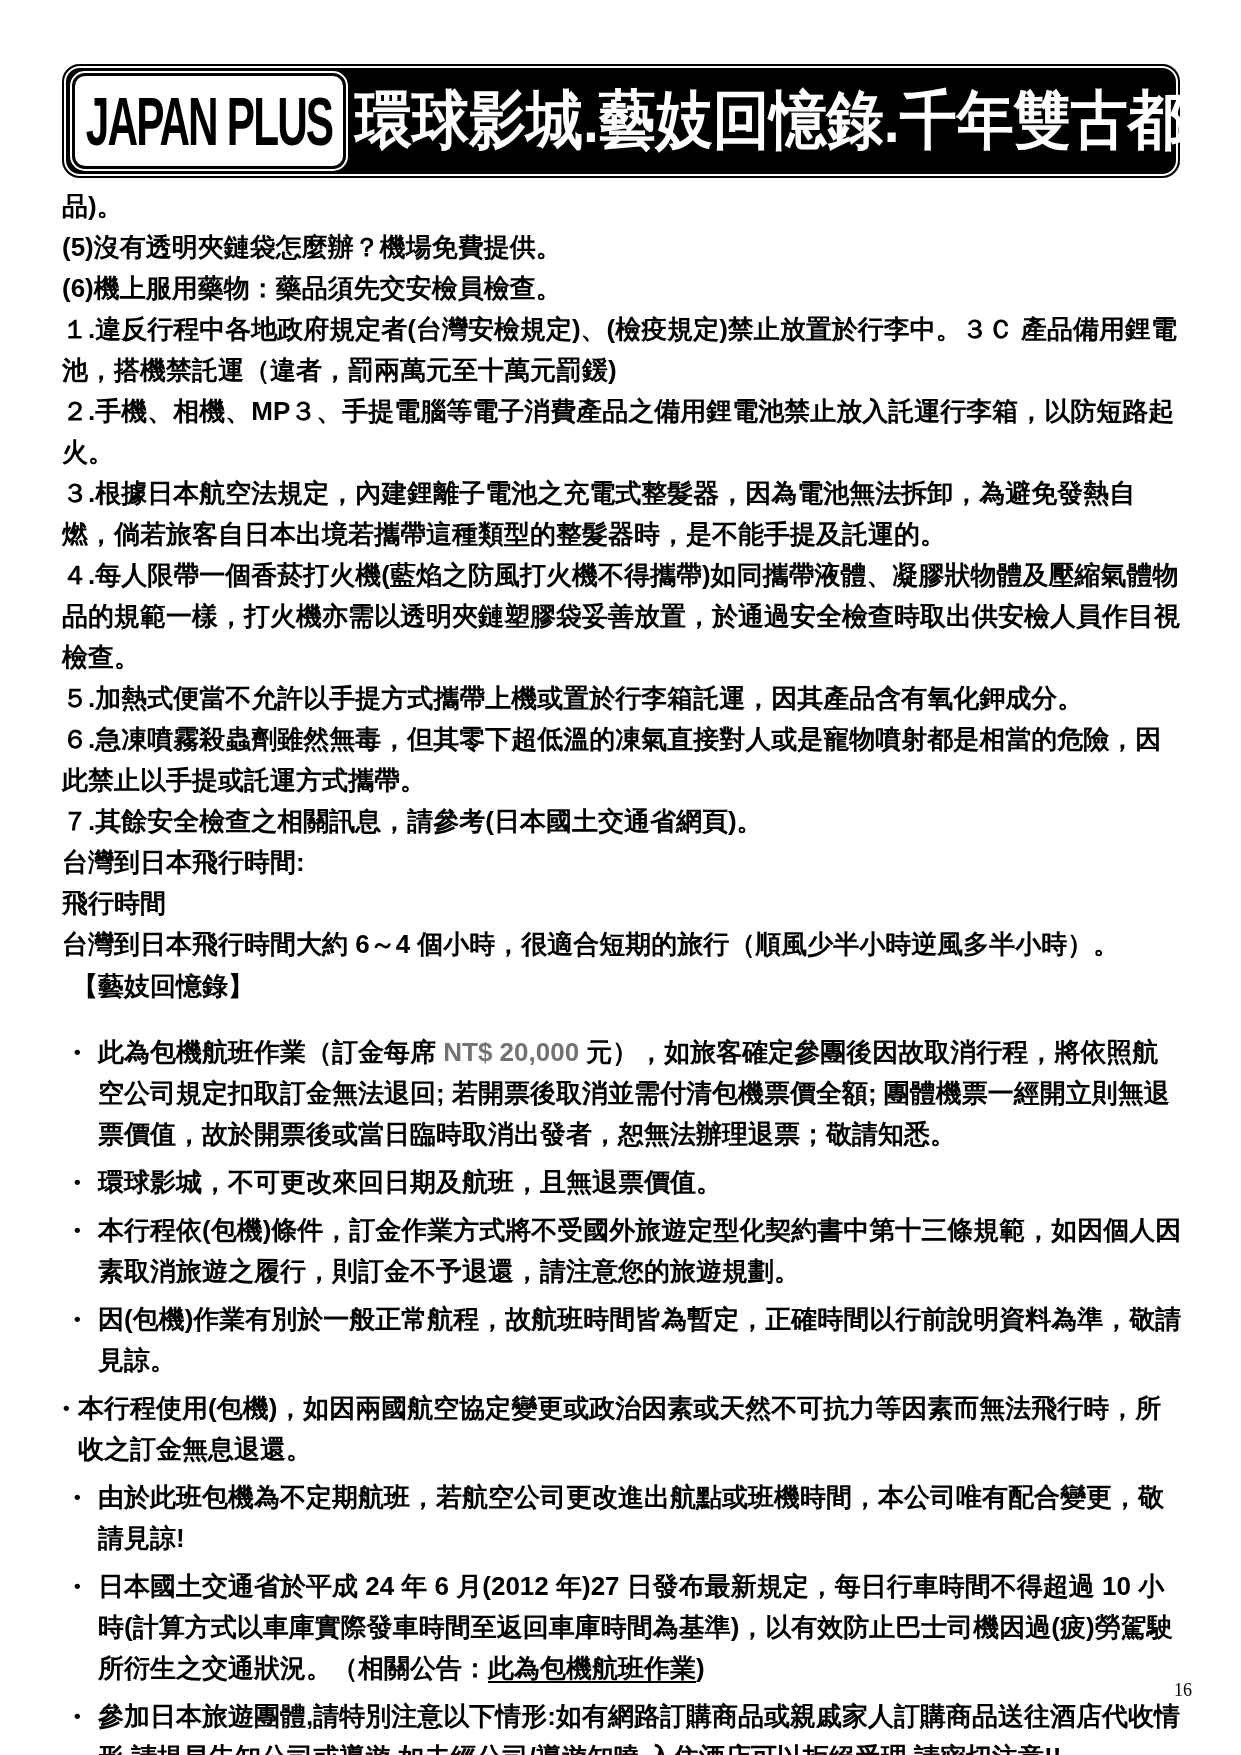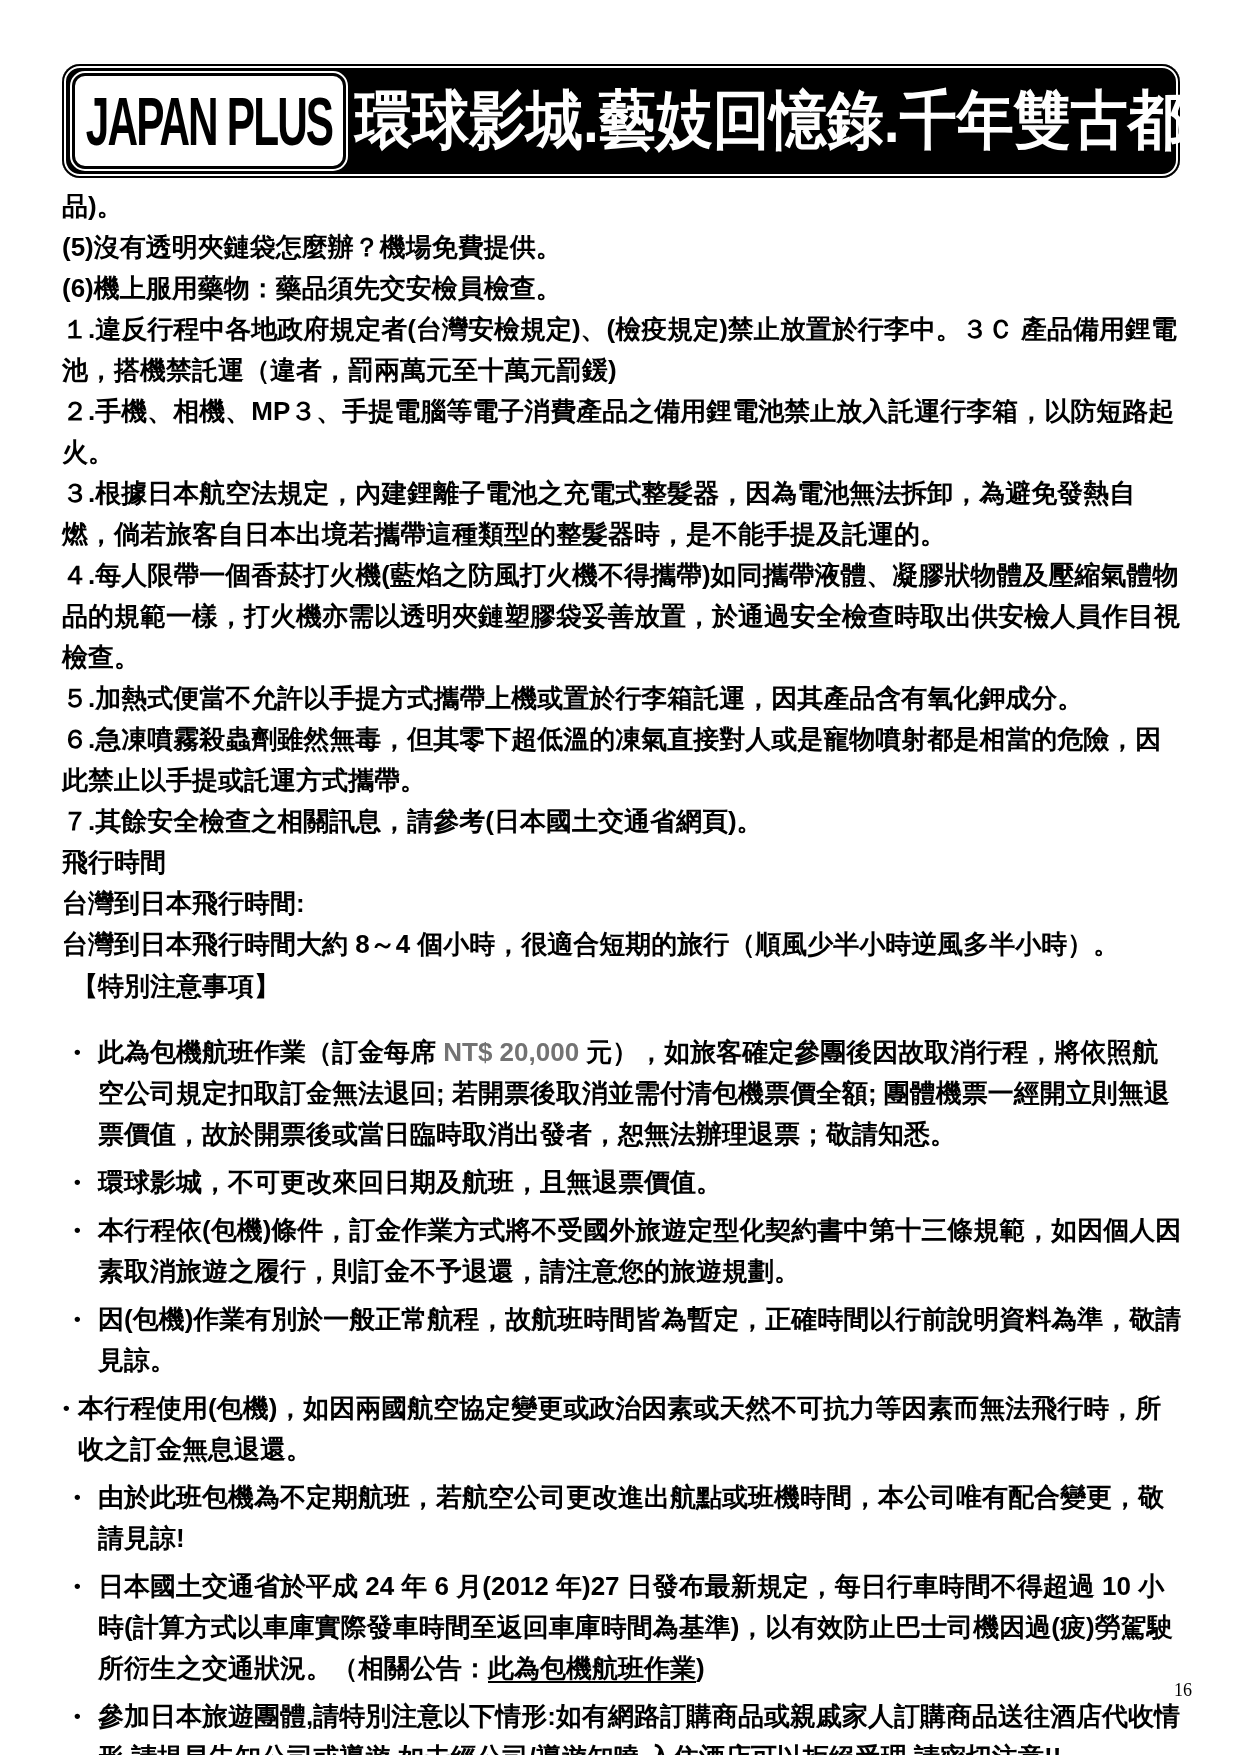--- a/index.html
+++ b/index.html
@@ -63,25 +63,25 @@
         <div class="para">品)。</div>
         <div class="para">(5)沒有透明夾鏈袋怎麼辦？機場免費提供。</div>
         <div class="para">(6)機上服用藥物：藥品須先交安檢員檢查。</div>
         <div class="para">１.違反行程中各地政府規定者(台灣安檢規定)、(檢疫規定)禁止放置於行李中。３Ｃ 產品備用鋰電池，搭機禁託運（違者，罰兩萬元至十萬元罰鍰)</div>
         <div class="para">２.手機、相機、MP３、手提電腦等電子消費產品之備用鋰電池禁止放入託運行李箱，以防短路起火。</div>
         <div class="para">３.根據日本航空法規定，內建鋰離子電池之充電式整髮器，因為電池無法拆卸，為避免發熱自燃，倘若旅客自日本出境若攜帶這種類型的整髮器時，是不能手提及託運的。</div>
         <div class="para">４.每人限帶一個香菸打火機(藍焰之防風打火機不得攜帶)如同攜帶液體、凝膠狀物體及壓縮氣體物品的規範一樣，打火機亦需以透明夾鏈塑膠袋妥善放置，於通過安全檢查時取出供安檢人員作目視檢查。</div>
         <div class="para">５.加熱式便當不允許以手提方式攜帶上機或置於行李箱託運，因其產品含有氧化鉀成分。</div>
         <div class="para">６.急凍噴霧殺蟲劑雖然無毒，但其零下超低溫的凍氣直接對人或是寵物噴射都是相當的危險，因此禁止以手提或託運方式攜帶。</div>
         <div class="para">７.其餘安全檢查之相關訊息，請參考(日本國土交通省網頁)。</div>
+        <div class="para">台灣到日本飛行時間:</div>
         <div class="para">飛行時間</div>
-        <div class="para">台灣到日本飛行時間:</div>
-        <div class="para">台灣到日本飛行時間大約 8～4 個小時，很適合短期的旅行（順風少半小時逆風多半小時）。</div>
+        <div class="para">台灣到日本飛行時間大約 6～4 個小時，很適合短期的旅行（順風少半小時逆風多半小時）。</div>
       </div>
-    <div class="section-title">【特別注意事項】</div>
+    <div class="section-title">【藝妓回憶錄】</div>
     <div id="notes">
         <div class="note"><span class="marker">•</span><span class="note-text"><span>此為包機航班作業（訂金每席 </span><span style="color: #737373;">NT$ 20,000</span><span> 元），如旅客確定參團後因故取消行程，將依照航空公司規定扣取訂金無法退回; 若開票後取消並需付清包機票價全額; 團體機票一經開立則無退票價值，故於開票後或當日臨時取消出發者，恕無法辦理退票；敬請知悉。</span></span></div>
         <div class="note"><span class="marker">•</span><span class="note-text"><span>環球影城，不可更改來回日期及航班，且無退票價值。</span></span></div>
         <div class="note"><span class="marker">•</span><span class="note-text"><span>本行程依(包機)條件，訂金作業方式將不受國外旅遊定型化契約書中第十三條規範，如因個人因素取消旅遊之履行，則訂金不予退還，請注意您的旅遊規劃。</span></span></div>
         <div class="note"><span class="marker">•</span><span class="note-text"><span>因(包機)作業有別於一般正常航程，故航班時間皆為暫定，正確時間以行前說明資料為準，敬請見諒。</span></span></div>
         <div class="note flush"><span class="marker">•</span><span class="note-text"><span>本行程使用(包機)，如因兩國航空協定變更或政治因素或天然不可抗力等因素而無法飛行時，所收之訂金無息退還。</span></span></div>
         <div class="note"><span class="marker">•</span><span class="note-text"><span>由於此班包機為不定期航班，若航空公司更改進出航點或班機時間，本公司唯有配合變更，敬請見諒!</span></span></div>
         <div class="note"><span class="marker">•</span><span class="note-text"><span>日本國土交通省於平成 24 年 6 月(2012 年)27 日發布最新規定，每日行車時間不得超過 10 小時(計算方式以車庫實際發車時間至返回車庫時間為基準)，以有效防止巴士司機因過(疲)勞駕駛所衍生之交通狀況。（相關公告：</span><span class="underline">此為包機航班作業</span><span>)</span></span></div>
         <div class="note"><span class="marker">•</span><span class="note-text"><span>參加日本旅遊團體,請特別注意以下情形:如有網路訂購商品或親戚家人訂購商品送往酒店代收情形,請提早告知公司或導遊,如未經公司/導遊知曉,入住酒店可以拒絕受理,請密切注意!!</span></span></div>
       </div>

